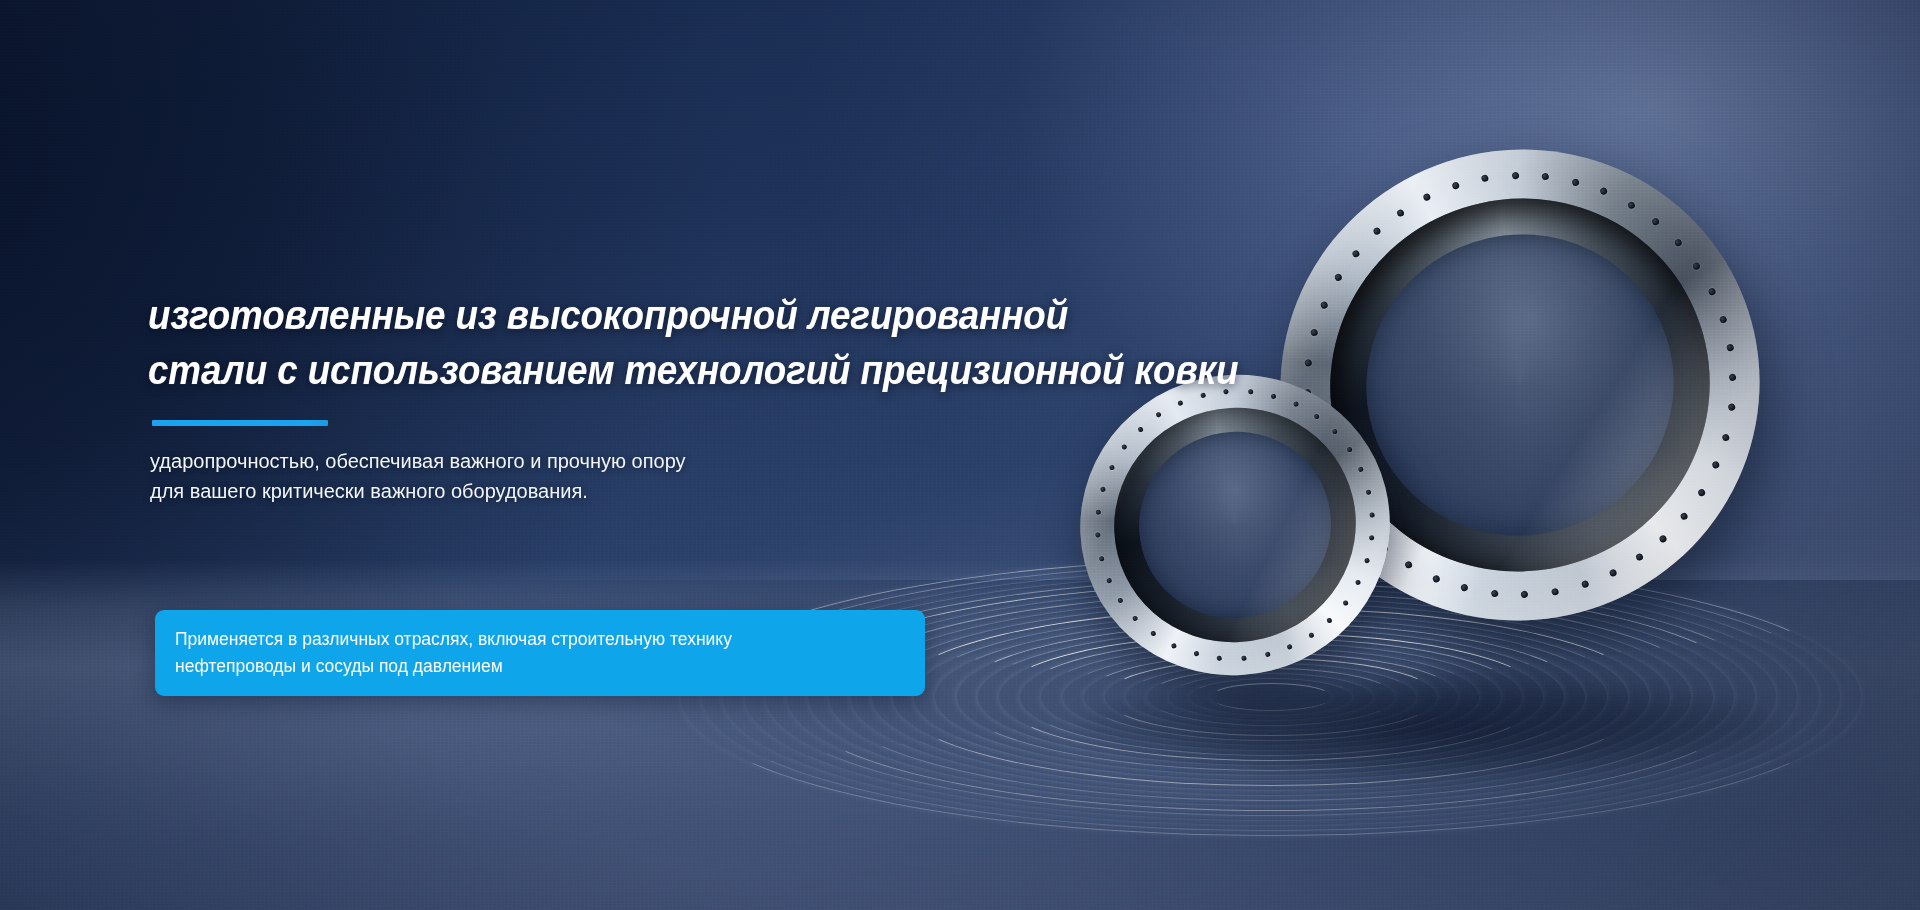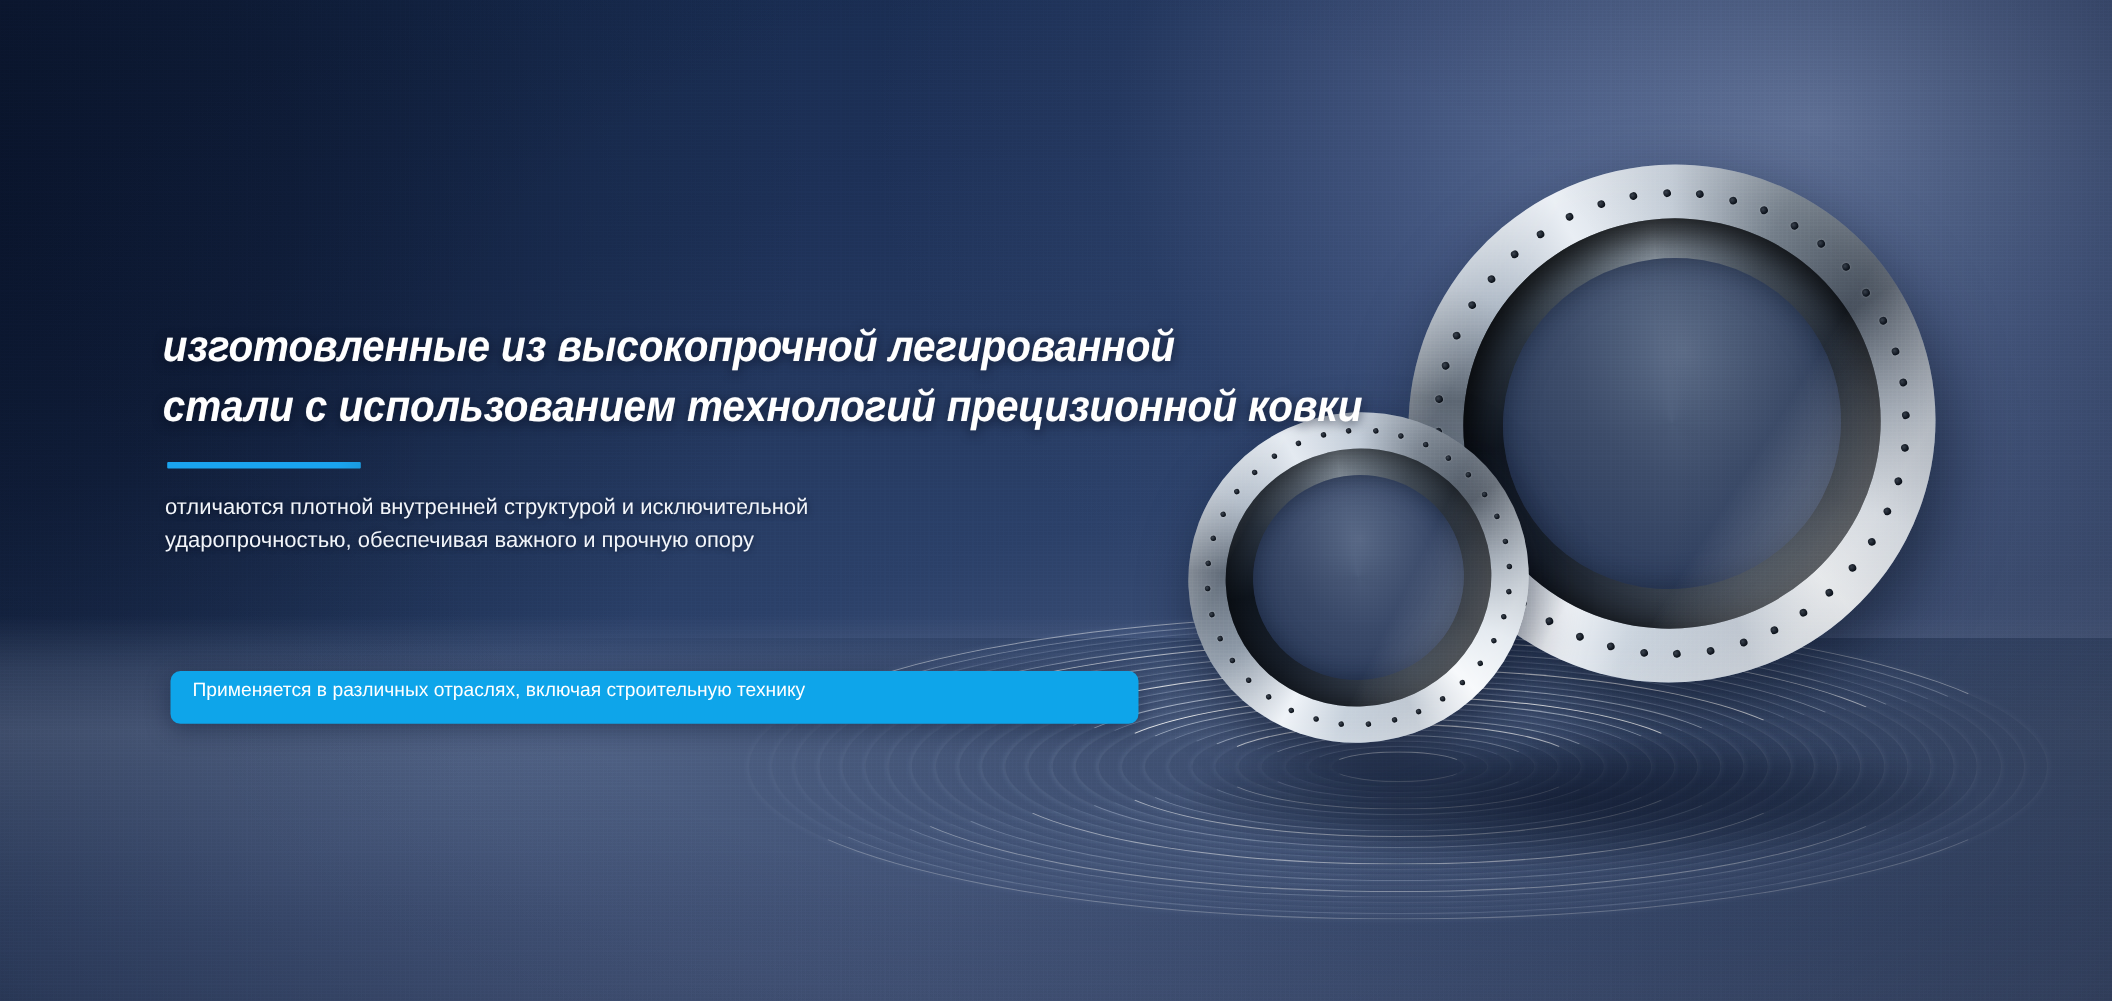--- a/index.html
+++ b/index.html
@@ -232,23 +232,23 @@
     font-size:20px;
     line-height:30px;
     color:#f2f5fa;
     font-weight:400;
     text-shadow:0 1px 6px rgba(4,12,30,.55);
   }
   .subtext .ln{ display:block; }
 
   .callout{
     position:absolute; left:155px; top:610px;
-    width:880px;
+    width:770px;
     box-sizing:border-box;
-    padding:4px 20px 17px 20px;
+    padding:16px 20px 17px 20px;
     background:#0ea5ea;
     border-radius:9px;
     box-shadow:0 6px 22px rgba(4,16,40,.38);
   }
   .callout .ln{
     display:block;
     font-size:17.5px;
     line-height:26.5px;
     color:#ffffff;
     font-weight:400;
@@ -394,22 +394,23 @@
   <div class="bg-vignette"></div>
   <div class="bg-noise"></div>
 
   <div class="content">
     <h1 class="headline">
       <span class="ln">изготовленные из высокопрочной легированной</span>
       <span class="ln">стали с использованием технологий прецизионной ковки</span>
     </h1>
     <div class="accent-bar"></div>
     <p class="subtext">
-      <span class="ln">отличаются плотной внутренней структурой и исключительной</span>
       <span class="ln">ударопрочностью, обеспечивая важного и прочную опору</span>
+      <span class="ln">для вашего критически важного оборудования.</span>
     </p>
   </div>
 
   <div class="callout">
     <span class="ln">Применяется в различных отраслях, включая строительную технику</span>
+    <span class="ln">нефтепроводы и сосуды под давлением</span>
   </div>
 
 </div>
 
 </body></html>

